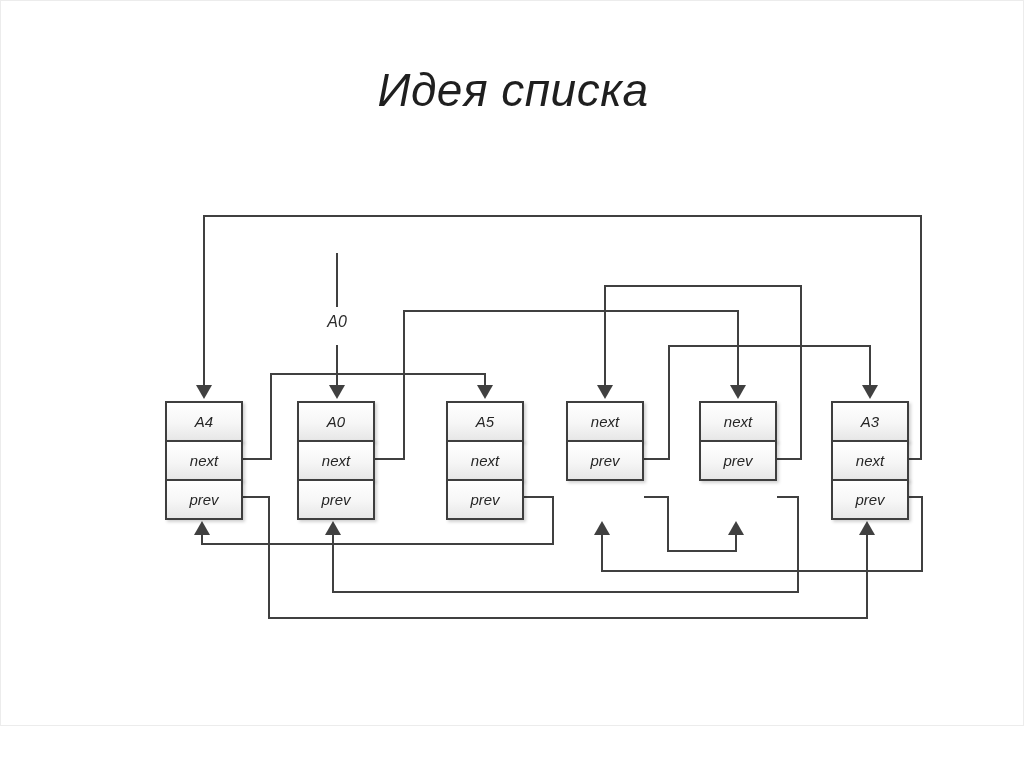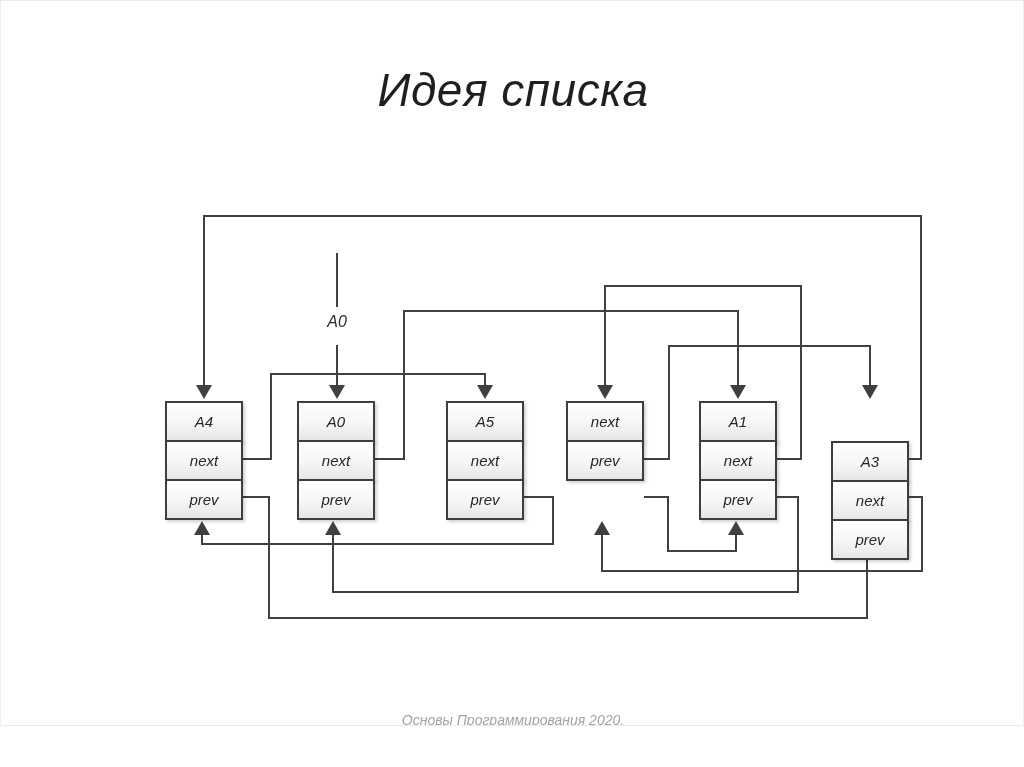--- a/index.html
+++ b/index.html
@@ -145,30 +145,28 @@
       <div class="node" style="left: 445px;">
         <div class="cell">A5</div>
         <div class="cell">next</div>
         <div class="cell">prev</div>
       </div>
       <div class="node" style="left: 565px;">
         <div class="cell">next</div>
         <div class="cell">prev</div>
       </div>
       <div class="node" style="left: 698px;">
-        <div class="cell">A1</div>
         <div class="cell">next</div>
         <div class="cell">prev</div>
       </div>
-      <div class="node" style="left: 830px; margin-top: 40px;">
+      <div class="node" style="left: 830px;">
         <div class="cell">A3</div>
         <div class="cell">next</div>
         <div class="cell">prev</div>
       </div>
     </div>
 
   <div class="footer">
-    <div>Основы Программирования 2020.</div>
   </div>
 
   <div class="page-number">3</div>
 
 </div>
 
 </body></html>

